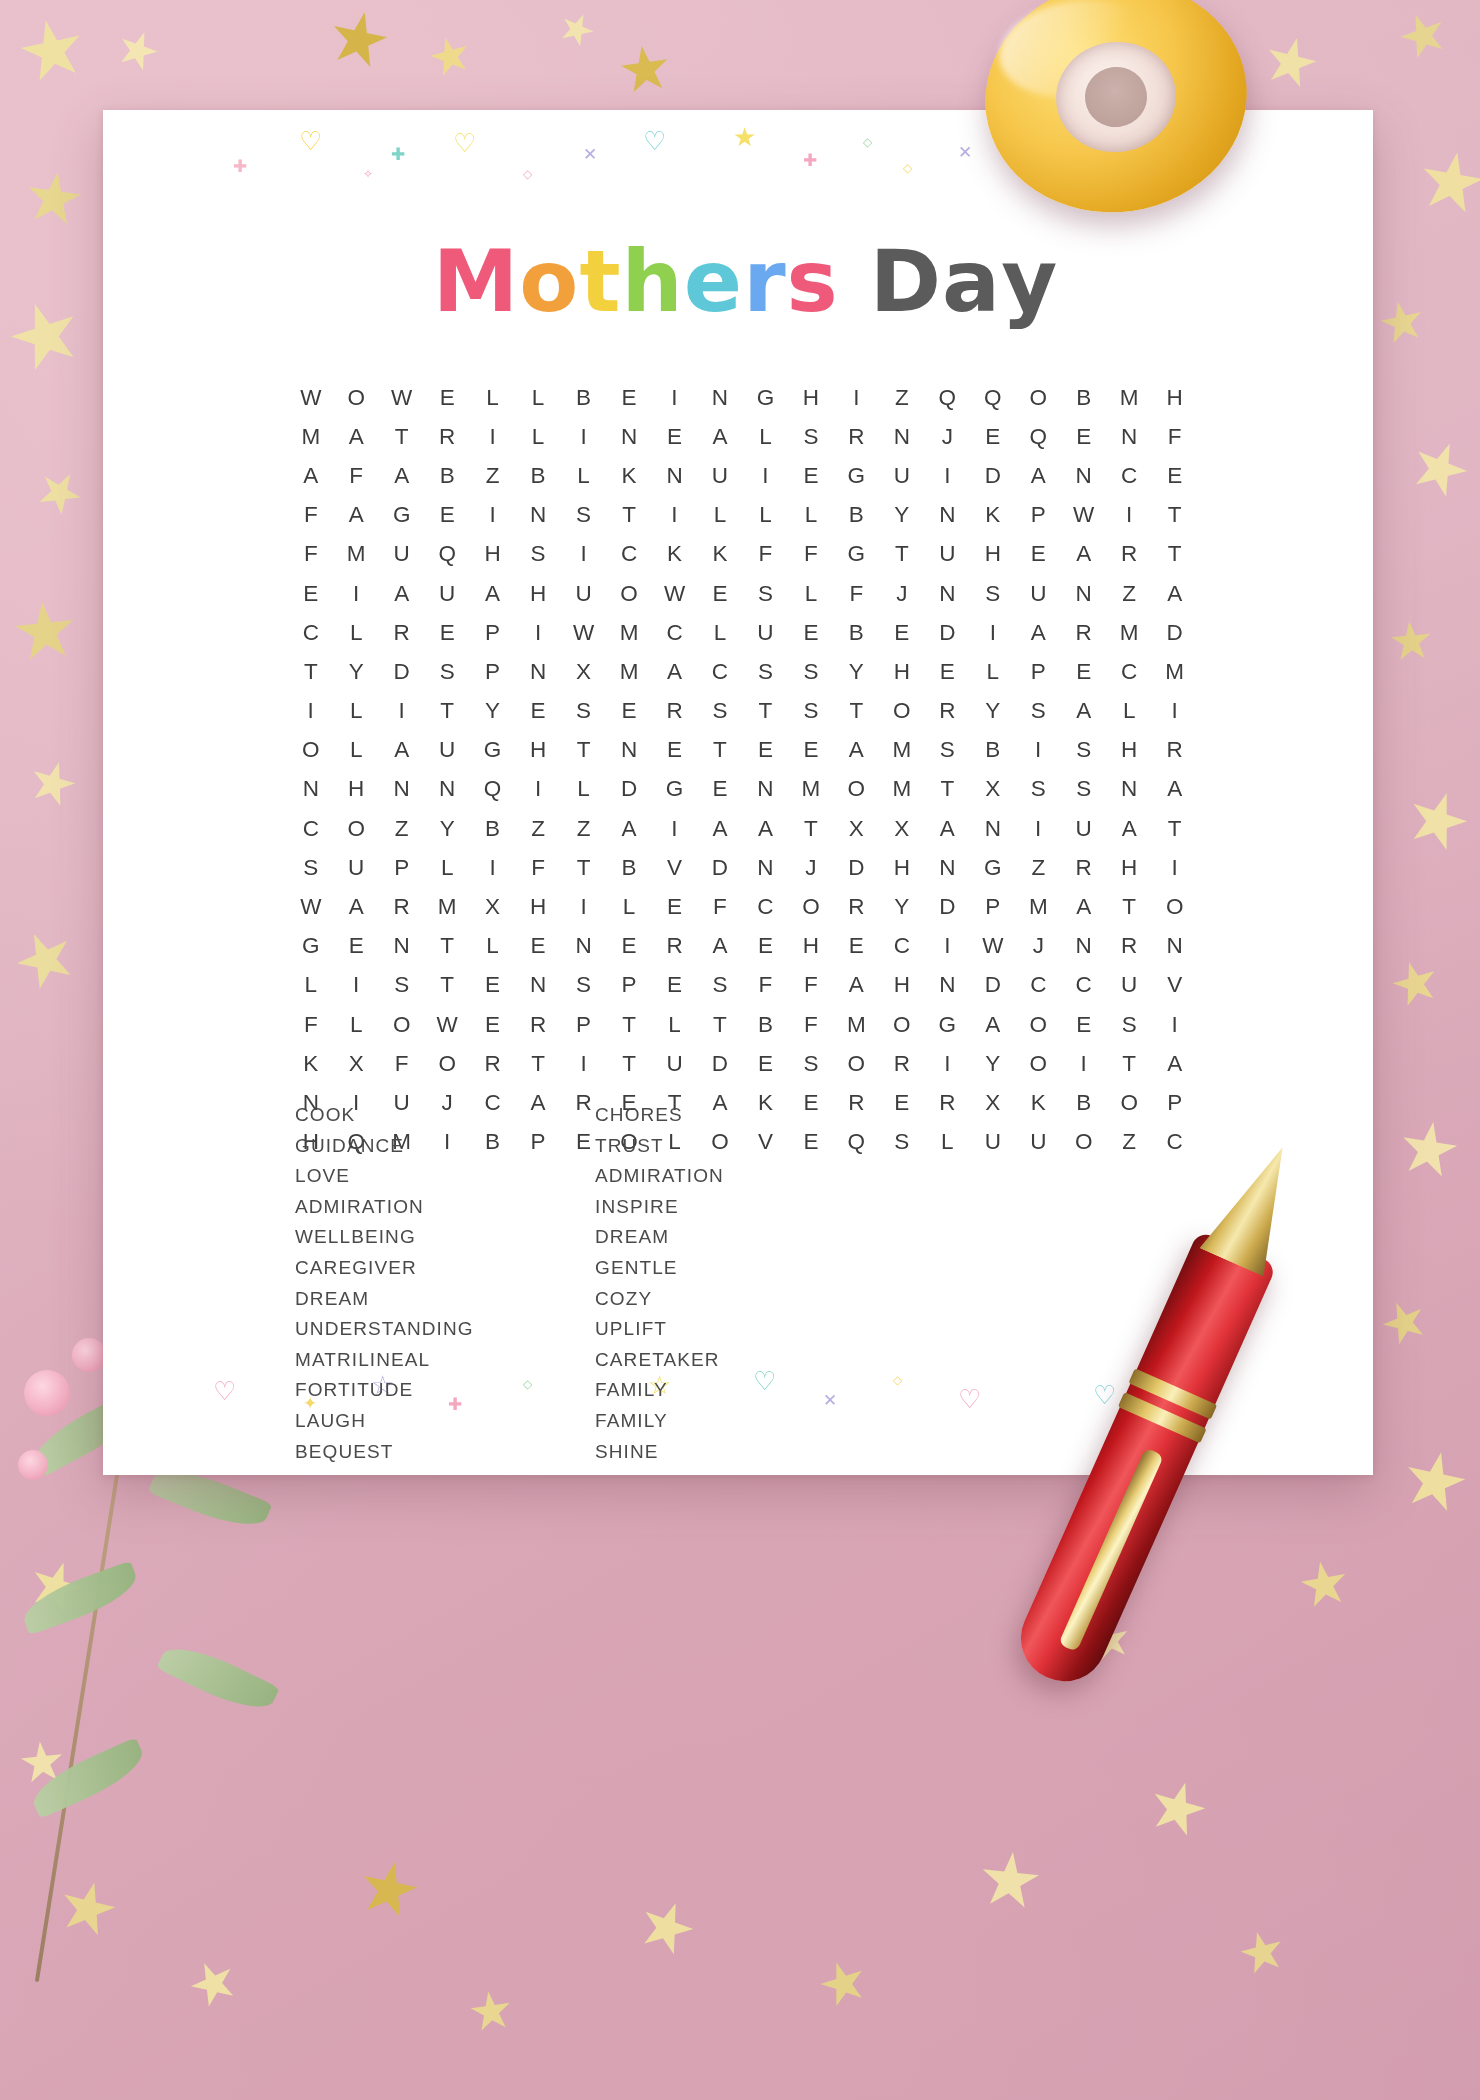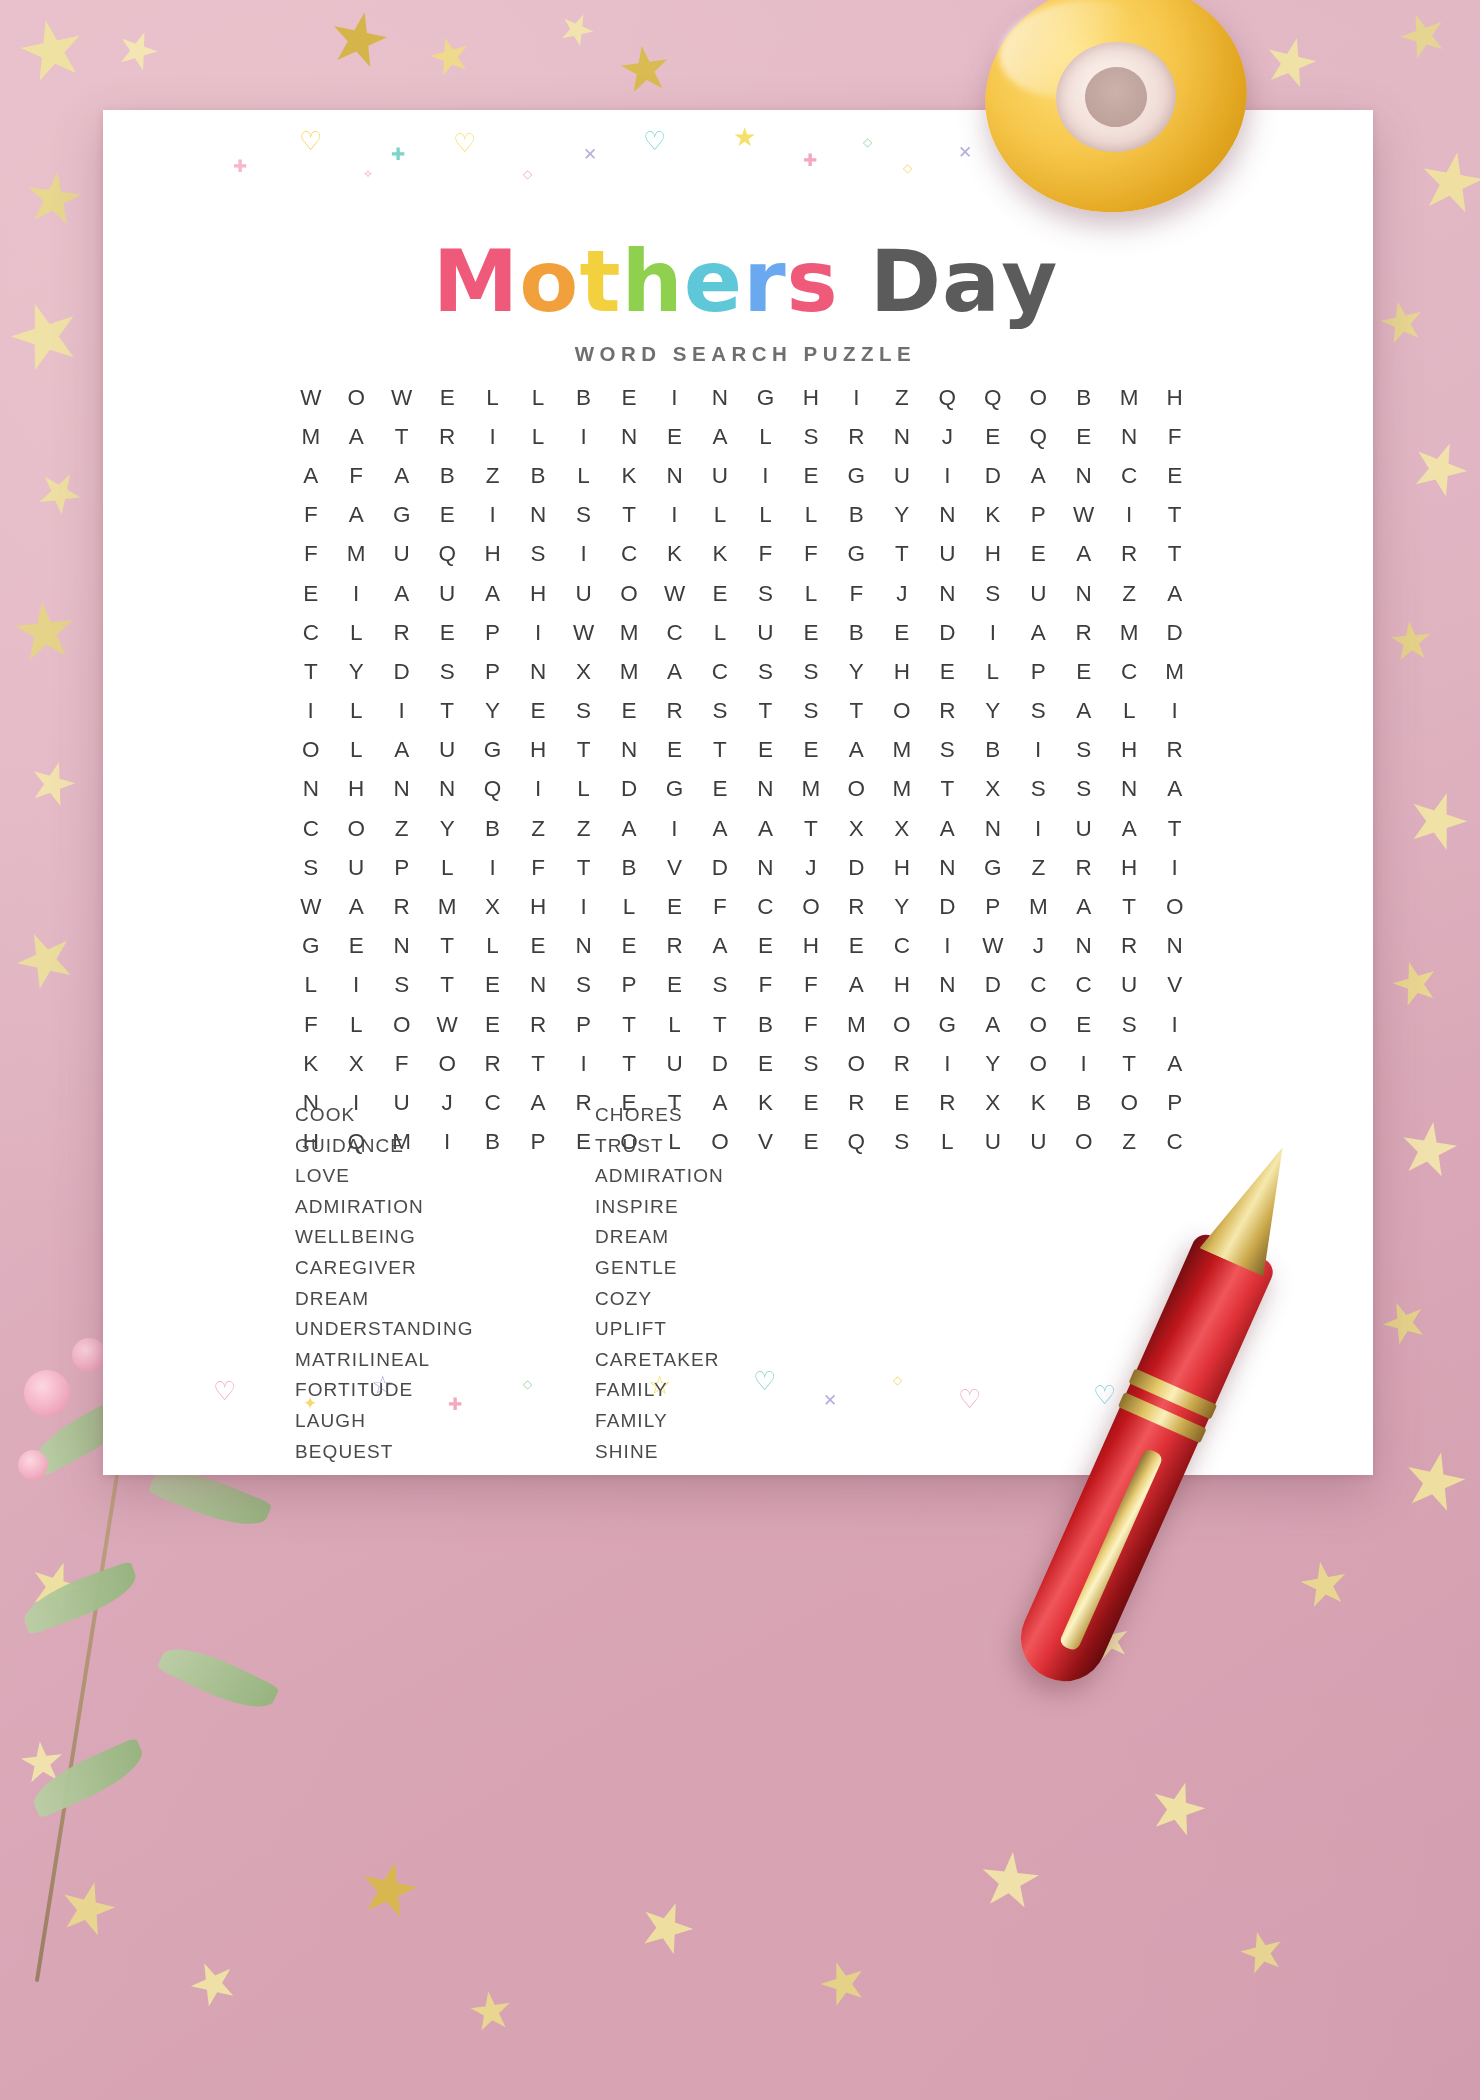--- a/index.html
+++ b/index.html
@@ -378,21 +378,20 @@
           <div class="doodle " style="color: rgb(127, 212, 200); left: 650px; top: 1258px;">♡</div>
           <div class="doodle sm" style="color: rgb(182, 174, 224); left: 720px; top: 1282px;">✕</div>
           <div class="doodle xs" style="color: rgb(245, 217, 107); left: 790px; top: 1264px;">◇</div>
           <div class="doodle " style="color: rgb(243, 168, 191); left: 855px; top: 1276px;">♡</div>
           <div class="doodle " style="color: rgb(127, 212, 216); left: 990px; top: 1272px;">♡</div>
           <div class="doodle sm" style="color: rgb(245, 224, 106); left: 1090px; top: 1262px;">✚</div>
         </div>
 
       <div class="title-wrap">
         <div class="title" id="title"><span style="color: rgb(240, 90, 122);">M</span><span style="color: rgb(242, 160, 60);">o</span><span style="color: rgb(243, 208, 62);">t</span><span style="color: rgb(143, 209, 79);">h</span><span style="color: rgb(94, 200, 216);">e</span><span style="color: rgb(106, 169, 240);">r</span><span style="color: rgb(240, 90, 122);">s</span><span style="color: rgb(255, 255, 255);">&nbsp;</span><span style="color: rgb(91, 91, 91);">D</span><span style="color: rgb(91, 91, 91);">a</span><span style="color: rgb(91, 91, 91);">y</span></div>
-        <div class="subtitle">WORD SEARCH PUZZLE</div>
       </div>
 
       <div class="grid" id="grid">
           <div class="grid-row">
             <span>W</span>
             <span>O</span>
             <span>W</span>
             <span>E</span>
             <span>L</span>
             <span>L</span>

